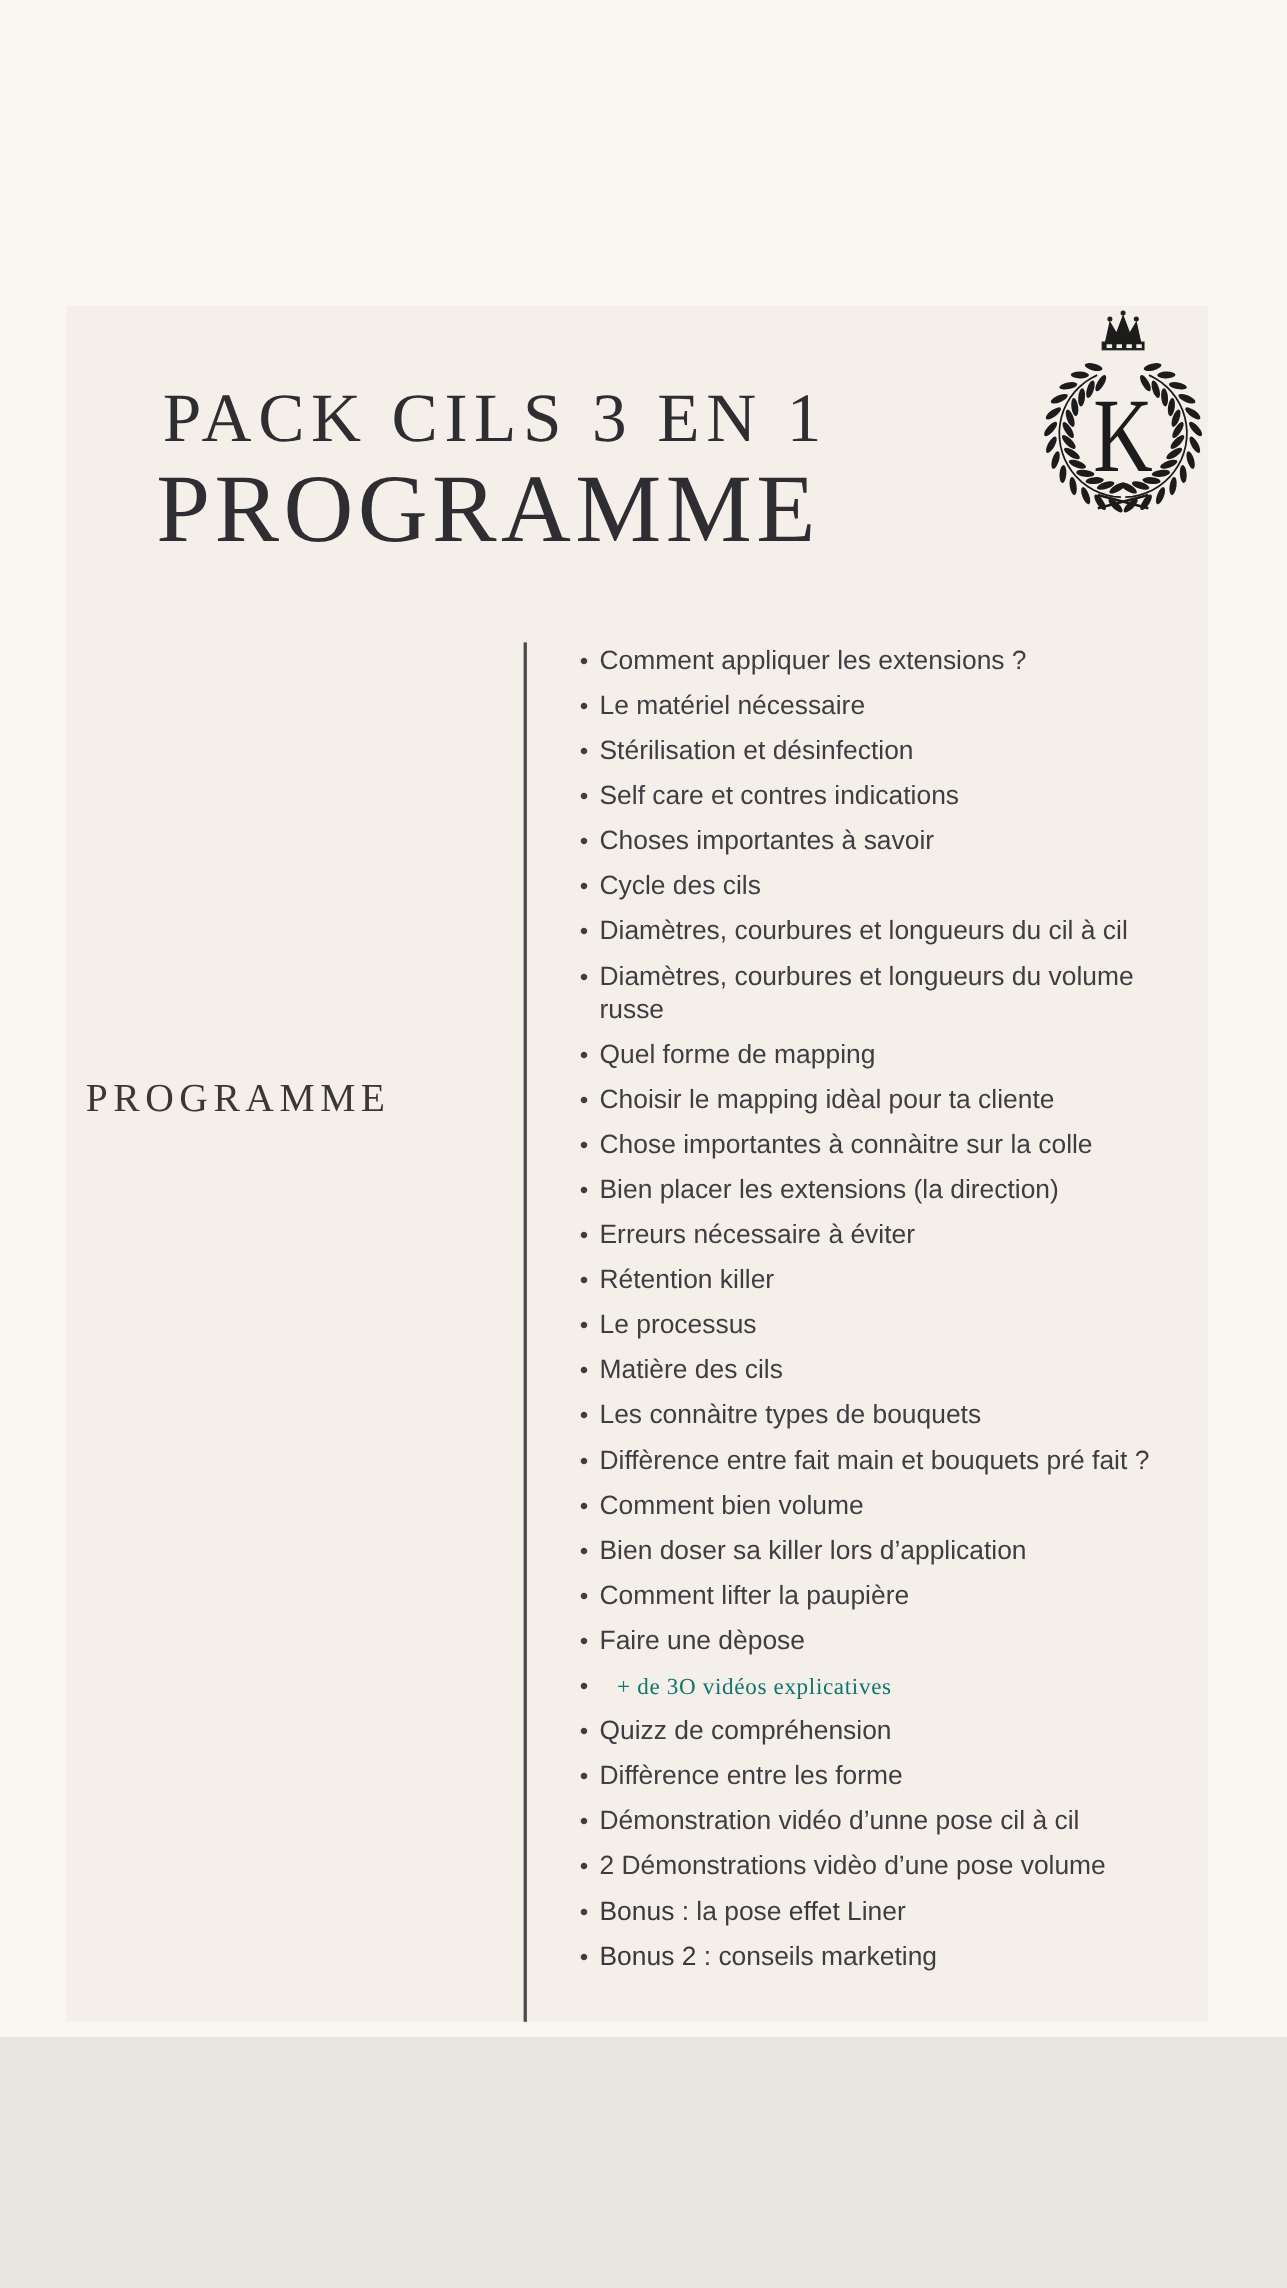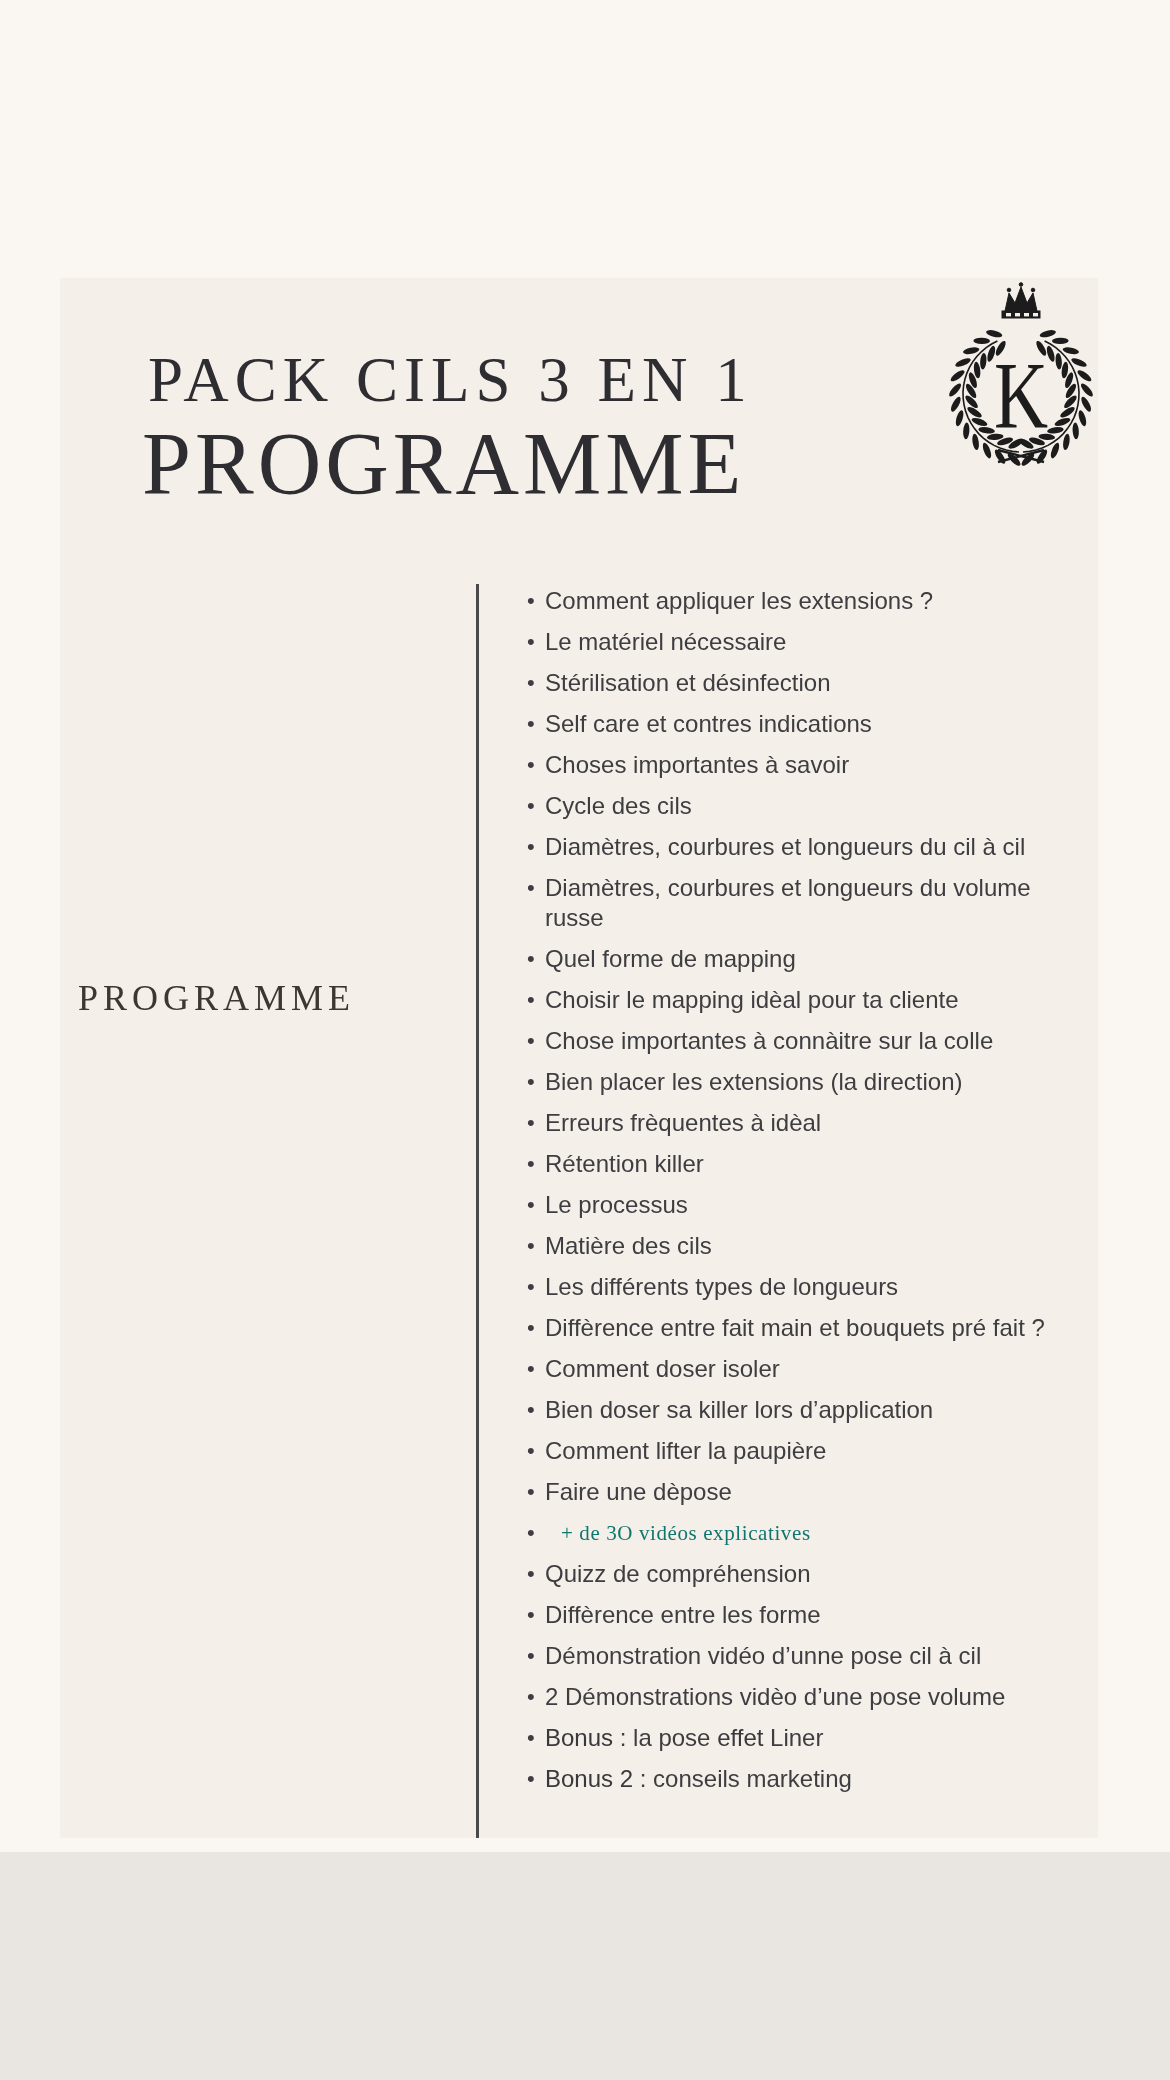--- a/index.html
+++ b/index.html
@@ -189,45 +189,45 @@
       <li class="topic">
         <span class="bullet">•</span>
         <span class="txt">Chose importantes à connàitre sur la colle</span>
       </li>
       <li class="topic">
         <span class="bullet">•</span>
         <span class="txt">Bien placer les extensions (la direction)</span>
       </li>
       <li class="topic">
         <span class="bullet">•</span>
-        <span class="txt">Erreurs frèquentes à idèal</span>
+        <span class="txt">Erreurs nécessaire à éviter</span>
       </li>
       <li class="topic">
         <span class="bullet">•</span>
         <span class="txt">Rétention killer</span>
       </li>
       <li class="topic">
         <span class="bullet">•</span>
         <span class="txt">Le processus</span>
       </li>
       <li class="topic">
         <span class="bullet">•</span>
         <span class="txt">Matière des cils</span>
       </li>
       <li class="topic">
         <span class="bullet">•</span>
-        <span class="txt">Les différents types de longueurs</span>
+        <span class="txt">Les connàitre types de bouquets</span>
       </li>
       <li class="topic">
         <span class="bullet">•</span>
         <span class="txt">Diffèrence entre fait main et bouquets pré fait ?</span>
       </li>
       <li class="topic">
         <span class="bullet">•</span>
-        <span class="txt">Comment doser isoler</span>
+        <span class="txt">Comment bien volume</span>
       </li>
       <li class="topic">
         <span class="bullet">•</span>
         <span class="txt">Bien doser sa killer lors d’application</span>
       </li>
       <li class="topic">
         <span class="bullet">•</span>
         <span class="txt">Comment lifter la paupière</span>
       </li>
       <li class="topic">

